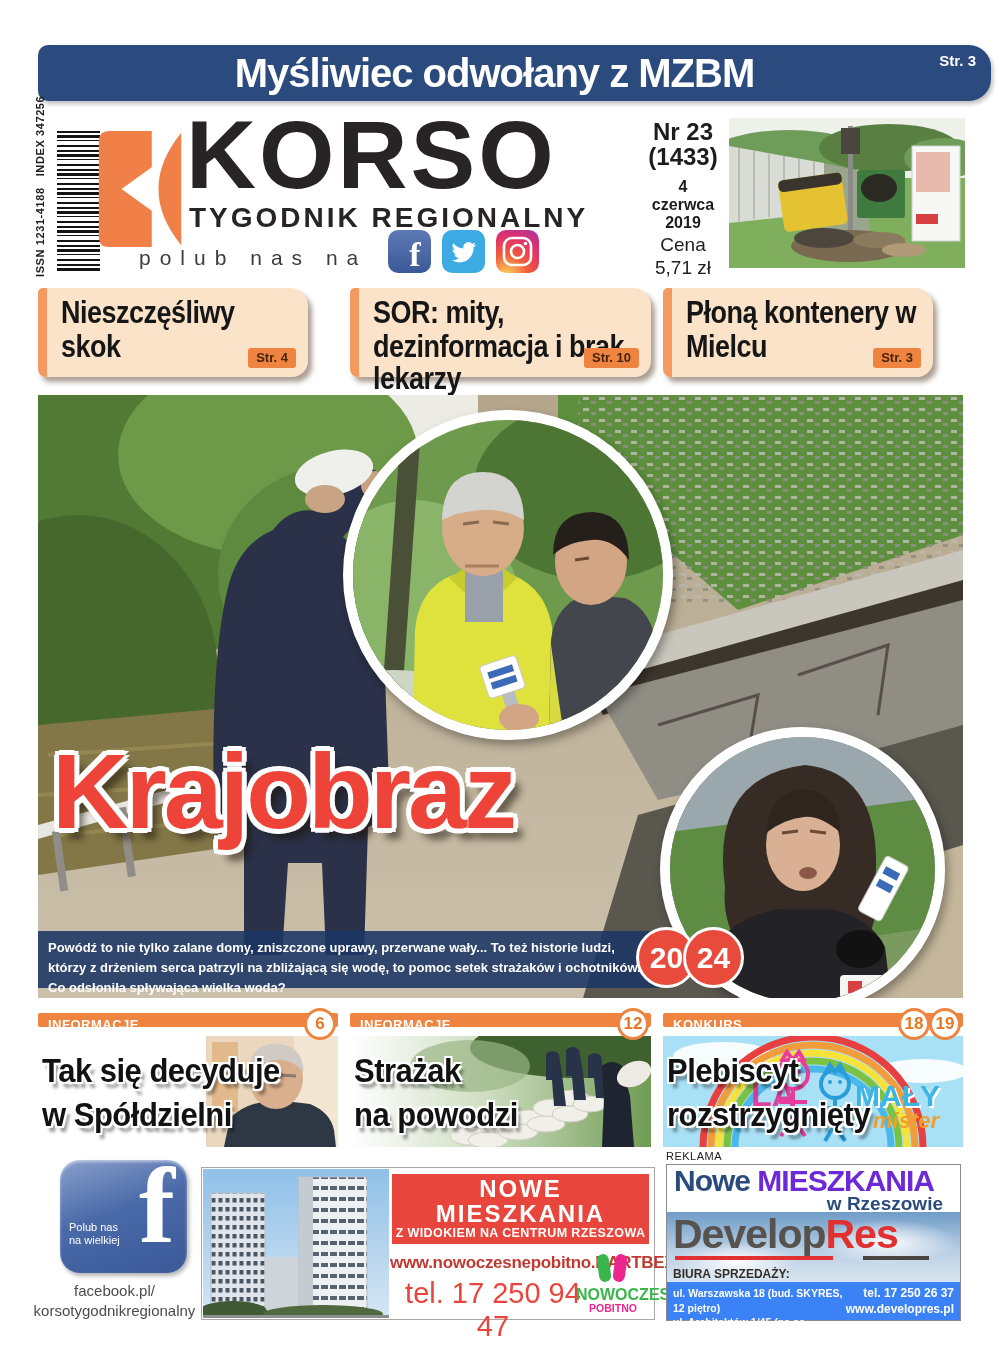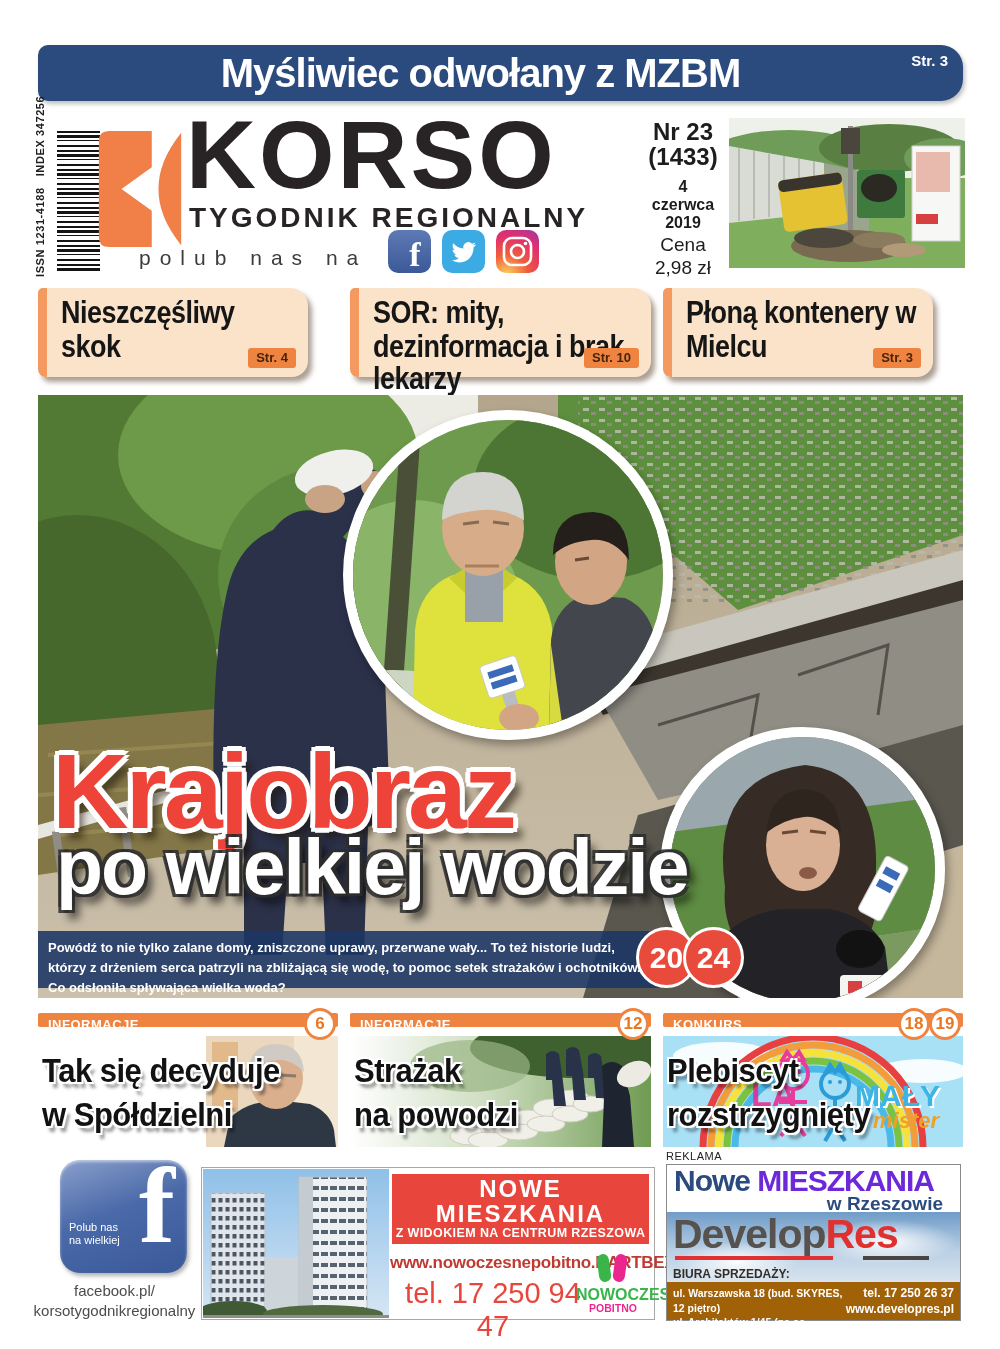--- a/index.html
+++ b/index.html
@@ -2,21 +2,21 @@
 <html><head>
 <meta charset="utf-8">
 <style>
   html,body{margin:0;padding:0;background:#888;}
   .page{position:relative;width:1000px;height:1349px;background:#fff;overflow:hidden;
         font-family:"Liberation Sans",sans-serif;margin:0 auto;}
   .abs{position:absolute;}
 
   
   .top-banner{left:38px;top:45px;width:925px;height:56px;background:#2b4b7e;
-    border-radius:10px 22px 22px 10px;box-shadow:2px 3px 4px rgba(0,0,0,.25);}
+    border-radius:10px 22px 22px 10px;box-shadow:2px 3px 4px rgba(0,0,0,.25);padding-left:28px;}
   .top-banner .t{position:absolute;left:0;right:40px;top:0;height:56px;line-height:56px;
     text-align:center;color:#fff;font-size:40px;font-weight:bold;letter-spacing:-1px;}
   .top-banner .pr{position:absolute;right:15px;top:7px;color:#fff;font-size:15px;font-weight:bold;}
 
   
   .issn{left:34px;top:127px;height:150px;writing-mode:vertical-rl;transform:rotate(180deg);
     font-size:11px;font-weight:bold;color:#1d1d1d;letter-spacing:.6px;white-space:nowrap;}
   .barcode{left:57px;top:131px;width:43px;height:141px;background:
     repeating-linear-gradient(180deg,#141414 0 2px,#fff 2px 4px,#141414 4px 7px,#fff 7px 9px,#141414 9px 10px,#fff 10px 14px,#141414 14px 16px,#fff 16px 19px);}
   .klogo{left:98px;top:129px;width:84px;height:120px;}
@@ -95,21 +95,21 @@
   .dr-top .row1{font-size:30px;font-weight:bold;letter-spacing:-1px;line-height:1;}
   .dr-top .blue{color:#2b4b7e;} .dr-top .red{color:#6d28d9;}
   .dr-top .row2{text-align:right;color:#2b4b7e;font-size:19px;font-weight:bold;margin-top:-3px;padding-right:10px;}
   .dr-sky{position:relative;height:70px;background:linear-gradient(180deg,#6f9cc8,#b9cfe4 55%,#d8e4ef);overflow:hidden;}
   .dr-sky .cloud{position:absolute;background:radial-gradient(closest-side,rgba(255,255,255,.95),rgba(255,255,255,0));}
   .dr-logo{position:absolute;left:6px;top:2px;font-size:41px;font-weight:bold;letter-spacing:-1px;line-height:1;}
   .dr-logo .g{color:#57524d;} .dr-logo .r{color:#e03030;}
   .dr-u1{position:absolute;left:8px;top:44px;width:158px;height:4px;background:#e03030;}
   .dr-u2{position:absolute;left:196px;top:44px;width:66px;height:4px;background:#4a4540;}
   .dr-off{position:absolute;left:6px;bottom:1px;font-size:12px;font-weight:bold;color:#332d28;}
-  .dr-bot{height:38px;background:#a16207;color:#fff;display:flex;justify-content:flex-end;
+  .dr-bot{height:38px;background:#3b82f6;color:#fff;display:flex;justify-content:flex-end;
     padding:4px 6px;box-sizing:border-box;}
   .dr-bot .a{font-size:10.5px;font-weight:bold;line-height:1.4;}
   .dr-bot .c{text-align:right;font-size:12px;font-weight:bold;line-height:1.3;}
 </style>
 </head>
 <body>
 
 <div class="page">
 
   <div class="abs top-banner">
@@ -160,21 +160,21 @@
   </div>
 
   <div class="abs issue-info">
     <div class="big">Nr 23</div>
     <div class="big">(1433)</div>
     <div class="sp"></div>
     <div class="mid">4</div>
     <div class="mid">czerwca</div>
     <div class="mid">2019</div>
     <div class="pr1">Cena</div>
-    <div class="pr1">2,98 zł</div>
+    <div class="pr1">5,71 zł</div>
   </div>
 
   <svg class="abs top-photo" viewBox="0 0 236 150">
     <rect width="236" height="150" fill="#eef0ea"></rect>
     <rect y="60" width="236" height="90" fill="#7fae5c"></rect>
     <ellipse cx="60" cy="38" rx="80" ry="26" fill="#6f9c58"></ellipse>
     <ellipse cx="160" cy="30" rx="70" ry="24" fill="#597f43"></ellipse>
     <ellipse cx="215" cy="40" rx="40" ry="20" fill="#6f9c58"></ellipse>
     <polygon points="0,28 95,45 95,95 0,105" fill="#d9dcd4"></polygon>
     <g stroke="#b8bcb2" stroke-width="2">
@@ -317,21 +317,20 @@
           <rect x="201" y="130" width="16" height="8" fill="#3a6ab8"></rect>
           <rect x="201" y="144" width="16" height="8" fill="#3a6ab8"></rect>
         </g>
         <ellipse cx="190" cy="212" rx="24" ry="19" fill="#121212"></ellipse>
         <rect x="170" y="238" width="70" height="24" rx="4" fill="#f4f4f0"></rect>
         <rect x="178" y="244" width="14" height="12" fill="#d64040"></rect>
       </svg>
     </div>
 
     <div class="hl1">Krajobraz</div>
-    <div class="hl2">po wielkiej wodzie</div>
     <div class="lead-bar">Powódź to nie tylko zalane domy, zniszczone uprawy, przerwane wały... To też historie ludzi, którzy z drżeniem serca patrzyli na zbliżającą się wodę, to pomoc setek strażaków i ochotników. Co odsłoniła spływająca wielka woda?</div>
     <div class="pgc" style="left:598px;top:532px;z-index:5;">20</div>
     <div class="pgc" style="left:645px;top:532px;z-index:6;">24</div>
   </div>
 
   <div class="abs bt" style="left:38px;">
     <div class="cat-bar">
       <div class="lbl">INFORMACJE</div>
       <div class="numc" style="right:2px;">6</div>
     </div>

